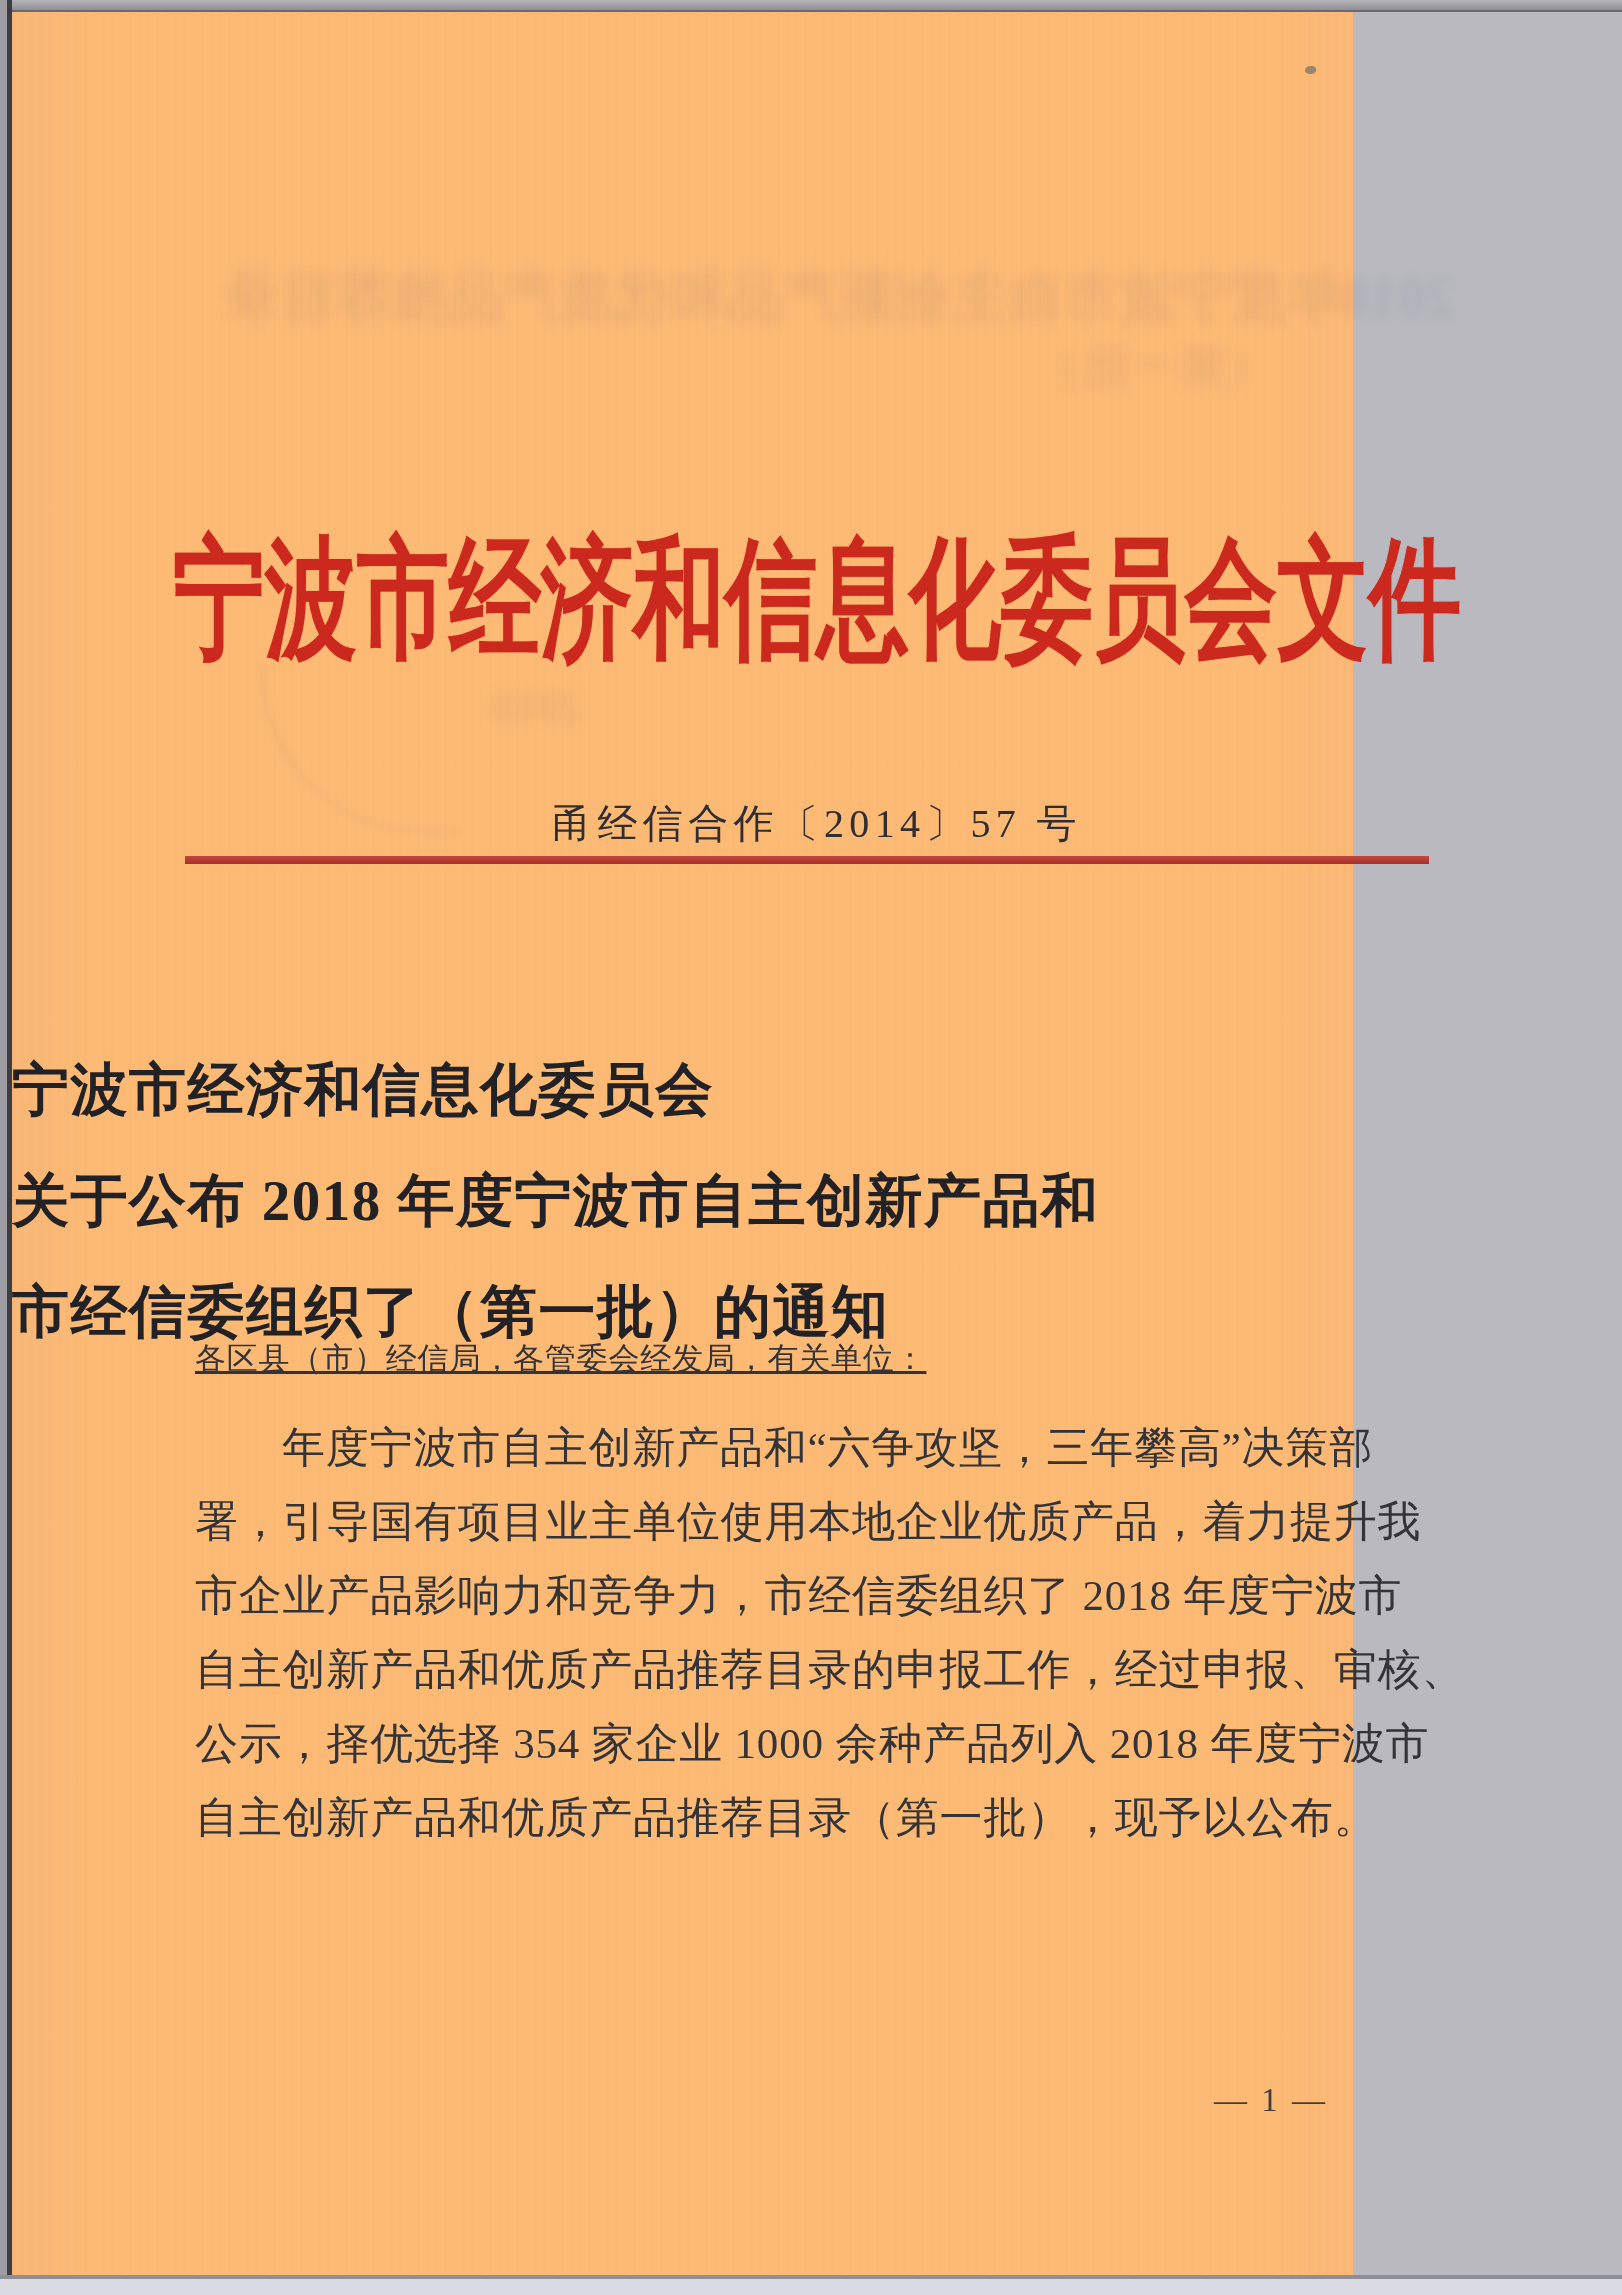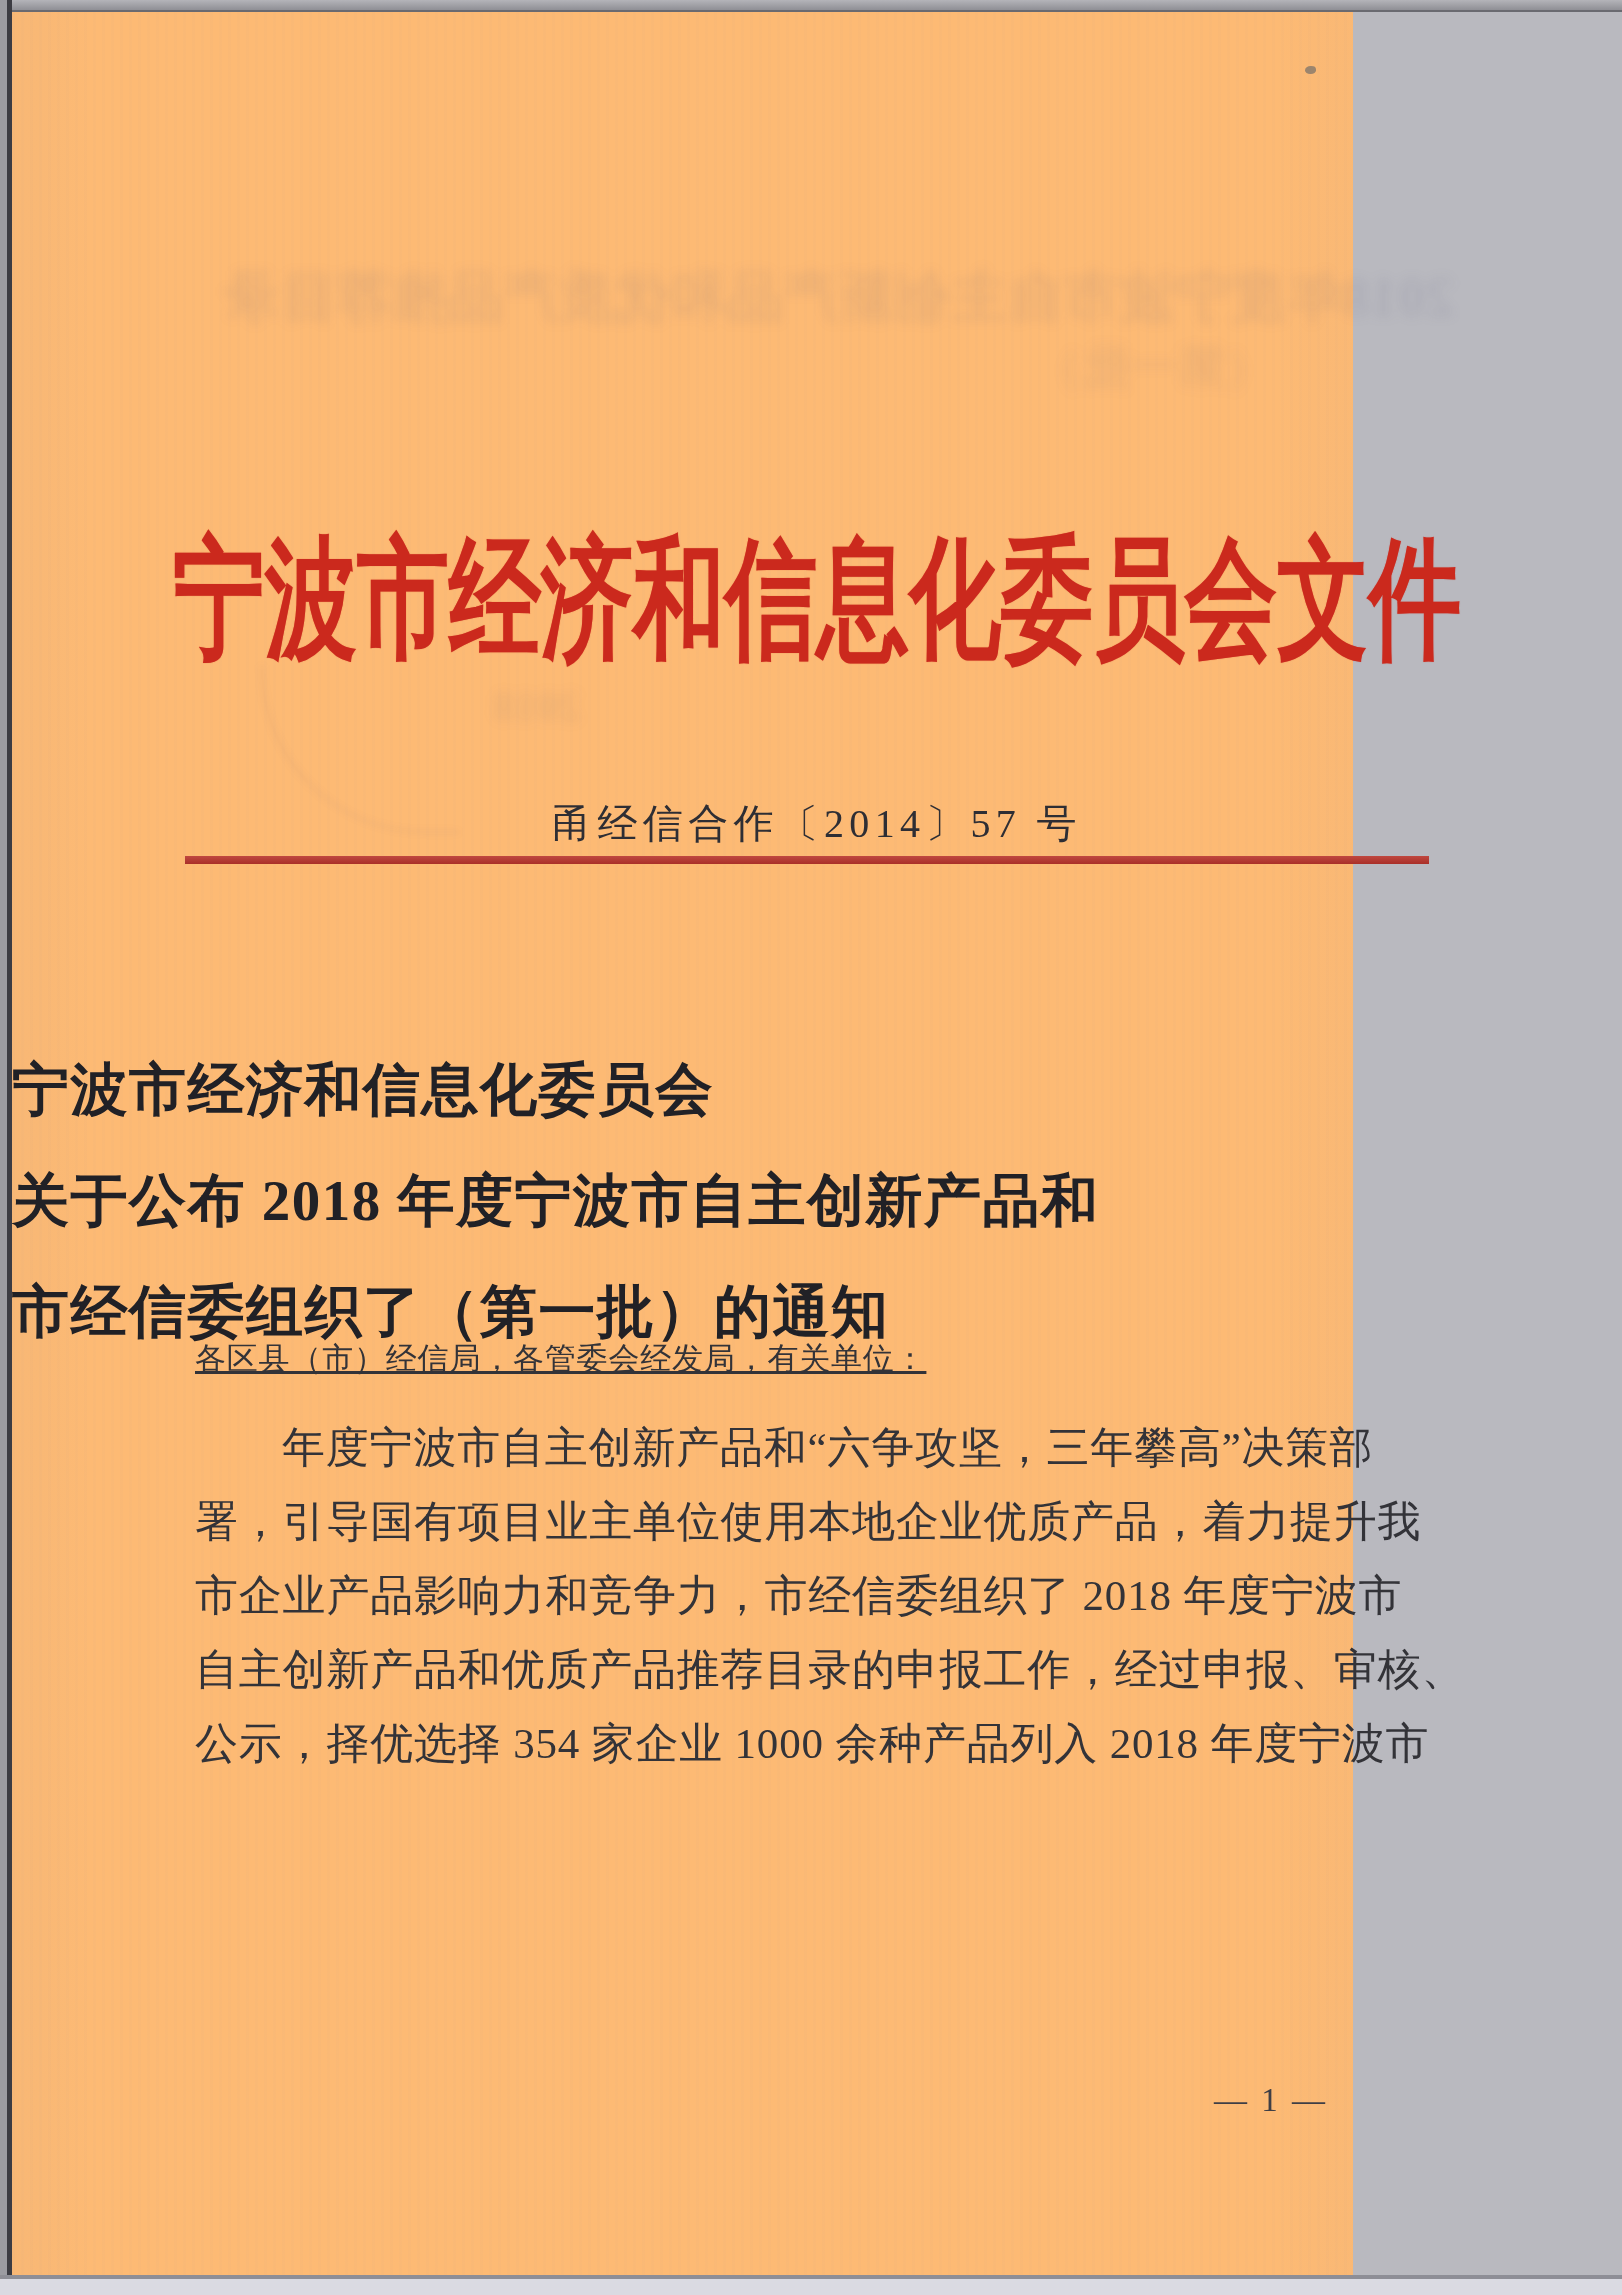--- a/index.html
+++ b/index.html
@@ -84,20 +84,21 @@
     </div>
 
     <div class="salutation">各区县（市）经信局，各管委会经发局，有关单位：</div>
 
     <div class="body-par">
       <div class="line indent">年度宁波市自主创新产品和“六争攻坚，三年攀高”决策部</div>
       <div class="line">署，引导国有项目业主单位使用本地企业优质产品，着力提升我</div>
       <div class="line">市企业产品影响力和竞争力，市经信委组织了 2018 年度宁波市</div>
       <div class="line">自主创新产品和优质产品推荐目录的申报工作，经过申报、审核、</div>
       <div class="line">公示，择优选择 354 家企业 1000 余种产品列入 2018 年度宁波市</div>
+      <div class="line">自主创新产品和优质产品推荐目录（第一批），现予以公布。</div>
     </div>
 
     <div class="page-number">— 1 —</div>
   </div>
 
   <div class="edge-top"></div>
   <div class="edge-left"></div>
   <div class="edge-left-line"></div>
   <div class="edge-bottom"></div>
 

